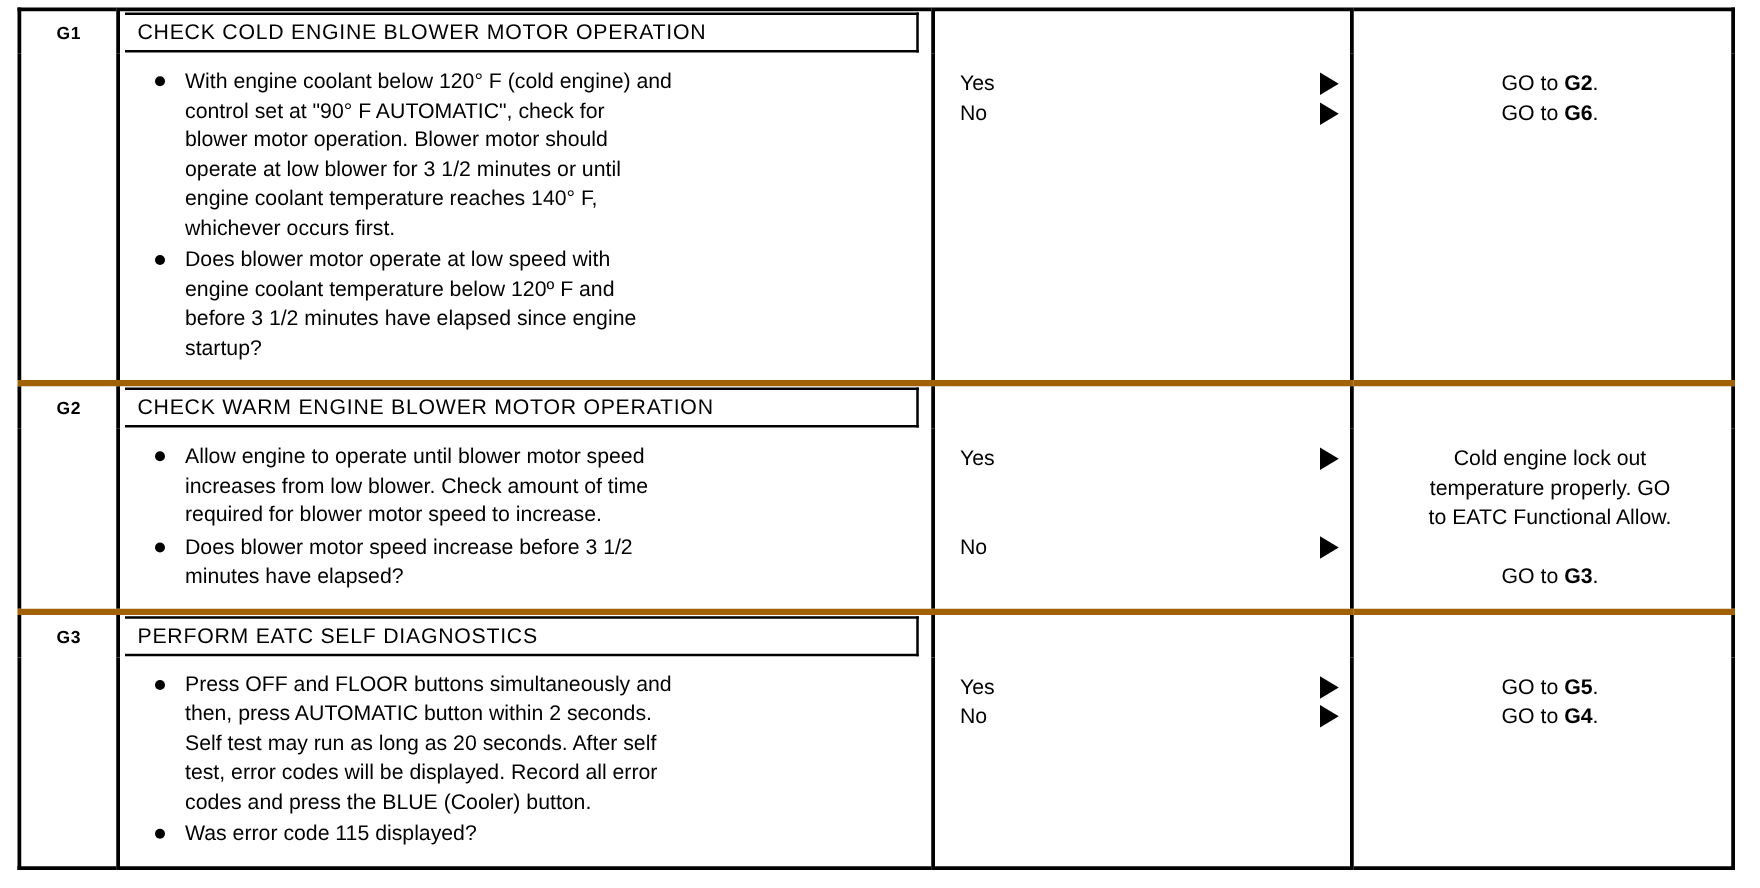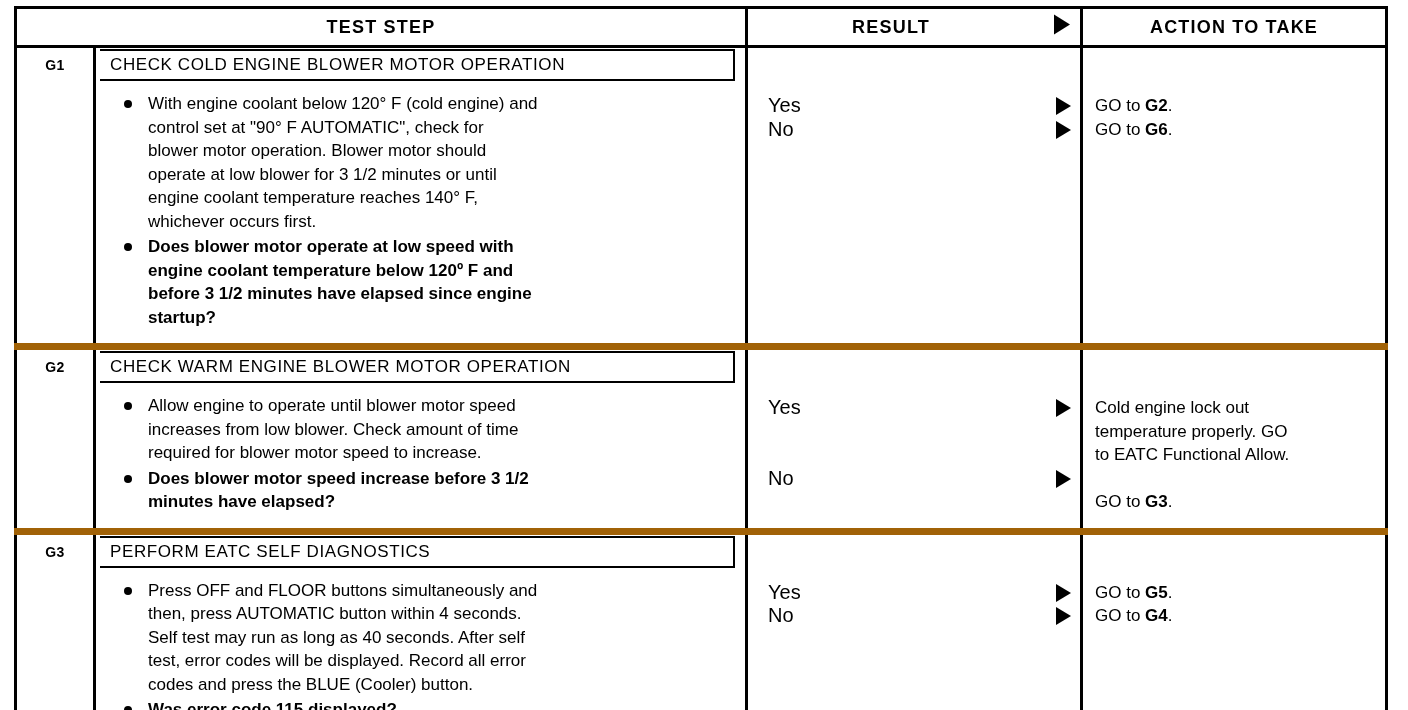--- a/index.html
+++ b/index.html
@@ -97,21 +97,21 @@
     white-space: nowrap;
     overflow: hidden;
   }
   .title-row .t-result { border-right: 3px solid #000; }
   .title-row .t-arrowcell { }
 
   
   .body-row td {
     padding: 0;
     vertical-align: top;
-    border-bottom: 7px solid #a16207;
+    border-bottom: 5px solid #a16207;
   }
   .body-row.last td { border-bottom: 0; }
   .body-row .b-label  { border-right: 3px solid #000; }
   .body-row .b-step   { border-right: 3px solid #000; padding: 10px 12px 12px 0; }
   .body-row .b-result { border-right: 3px solid #000; padding: 12px 0 12px 0; position: relative; }
   .body-row .b-action { padding: 12px 0 12px 12px; }
 
   
   ul.bullets {
     list-style: none;
@@ -127,39 +127,40 @@
   }
   ul.bullets li .bullet-dot {
     position: absolute;
     left: 28px;
     top: 8px;
     width: 8px;
     height: 8px;
     background: #000;
     border-radius: 50%;
   }
-  ul.bullets li.bold { font-weight: bold; }
+  ul.bullets li.bold { font-weight: normal; }
 
   
   .ans {
     position: relative;
-    font-size: 20px;
+    font-size: 17px;
     line-height: 23.5px;
     min-height: 23.5px;
   }
   .ans .ans-text { padding-left: 20px; }
   .ans .row-arrow {
     position: absolute;
     right: 9px;
     top: 3px;
   }
   .act {
     font-size: 17px;
     line-height: 23.5px;
     min-height: 23.5px;
+    text-align: center;
   }
   .act b { font-weight: bold; }
 
   
   .gap-lg { height: 47px; }
 
   
   .tri {
     display: inline-block;
     width: 0;
@@ -184,30 +185,20 @@
 
   <table class="diag-table">
     <colgroup>
       <col class="c-label">
         <col class="c-step">
         <col class="c-result">
         <col class="c-action">
     </colgroup>
     <tbody>
 
-      <tr class="hdr">
-        <td class="h-step" colspan="2">TEST STEP</td>
-        <td class="h-result">
-          <span class="label-wrap">RESULT</span>
-          <span class="hdr-arrow">
-            <span class="tri"></span>
-          </span>
-        </td>
-        <td>ACTION TO TAKE</td>
-      </tr>
 
       <tr class="title-row">
         <td class="t-label">G1</td>
         <td class="t-title">
           <div class="title-box">CHECK COLD ENGINE BLOWER MOTOR OPERATION</div>
         </td>
         <td class="t-result"></td>
         <td class="t-arrowcell"></td>
       </tr>
 
@@ -312,22 +303,22 @@
         <td class="t-arrowcell"></td>
       </tr>
 
       <tr class="body-row last">
         <td class="b-label"></td>
         <td class="b-step">
           <ul class="bullets">
             <li>
               <span class="bullet-dot"></span>
               <span>Press OFF and FLOOR buttons simultaneously and</span><br>
-              <span>then, press AUTOMATIC button within 4 seconds.</span><br>
-              <span>Self test may run as long as 40 seconds. After self</span><br>
+              <span>then, press AUTOMATIC button within 2 seconds.</span><br>
+              <span>Self test may run as long as 20 seconds. After self</span><br>
               <span>test, error codes will be displayed. Record all error</span><br>
               <span>codes and press the BLUE (Cooler) button.</span>
             </li>
             <li class="bold">
               <span class="bullet-dot"></span>
               <span>Was error code 115 displayed?</span>
             </li>
           </ul>
         </td>
         <td class="b-result">

